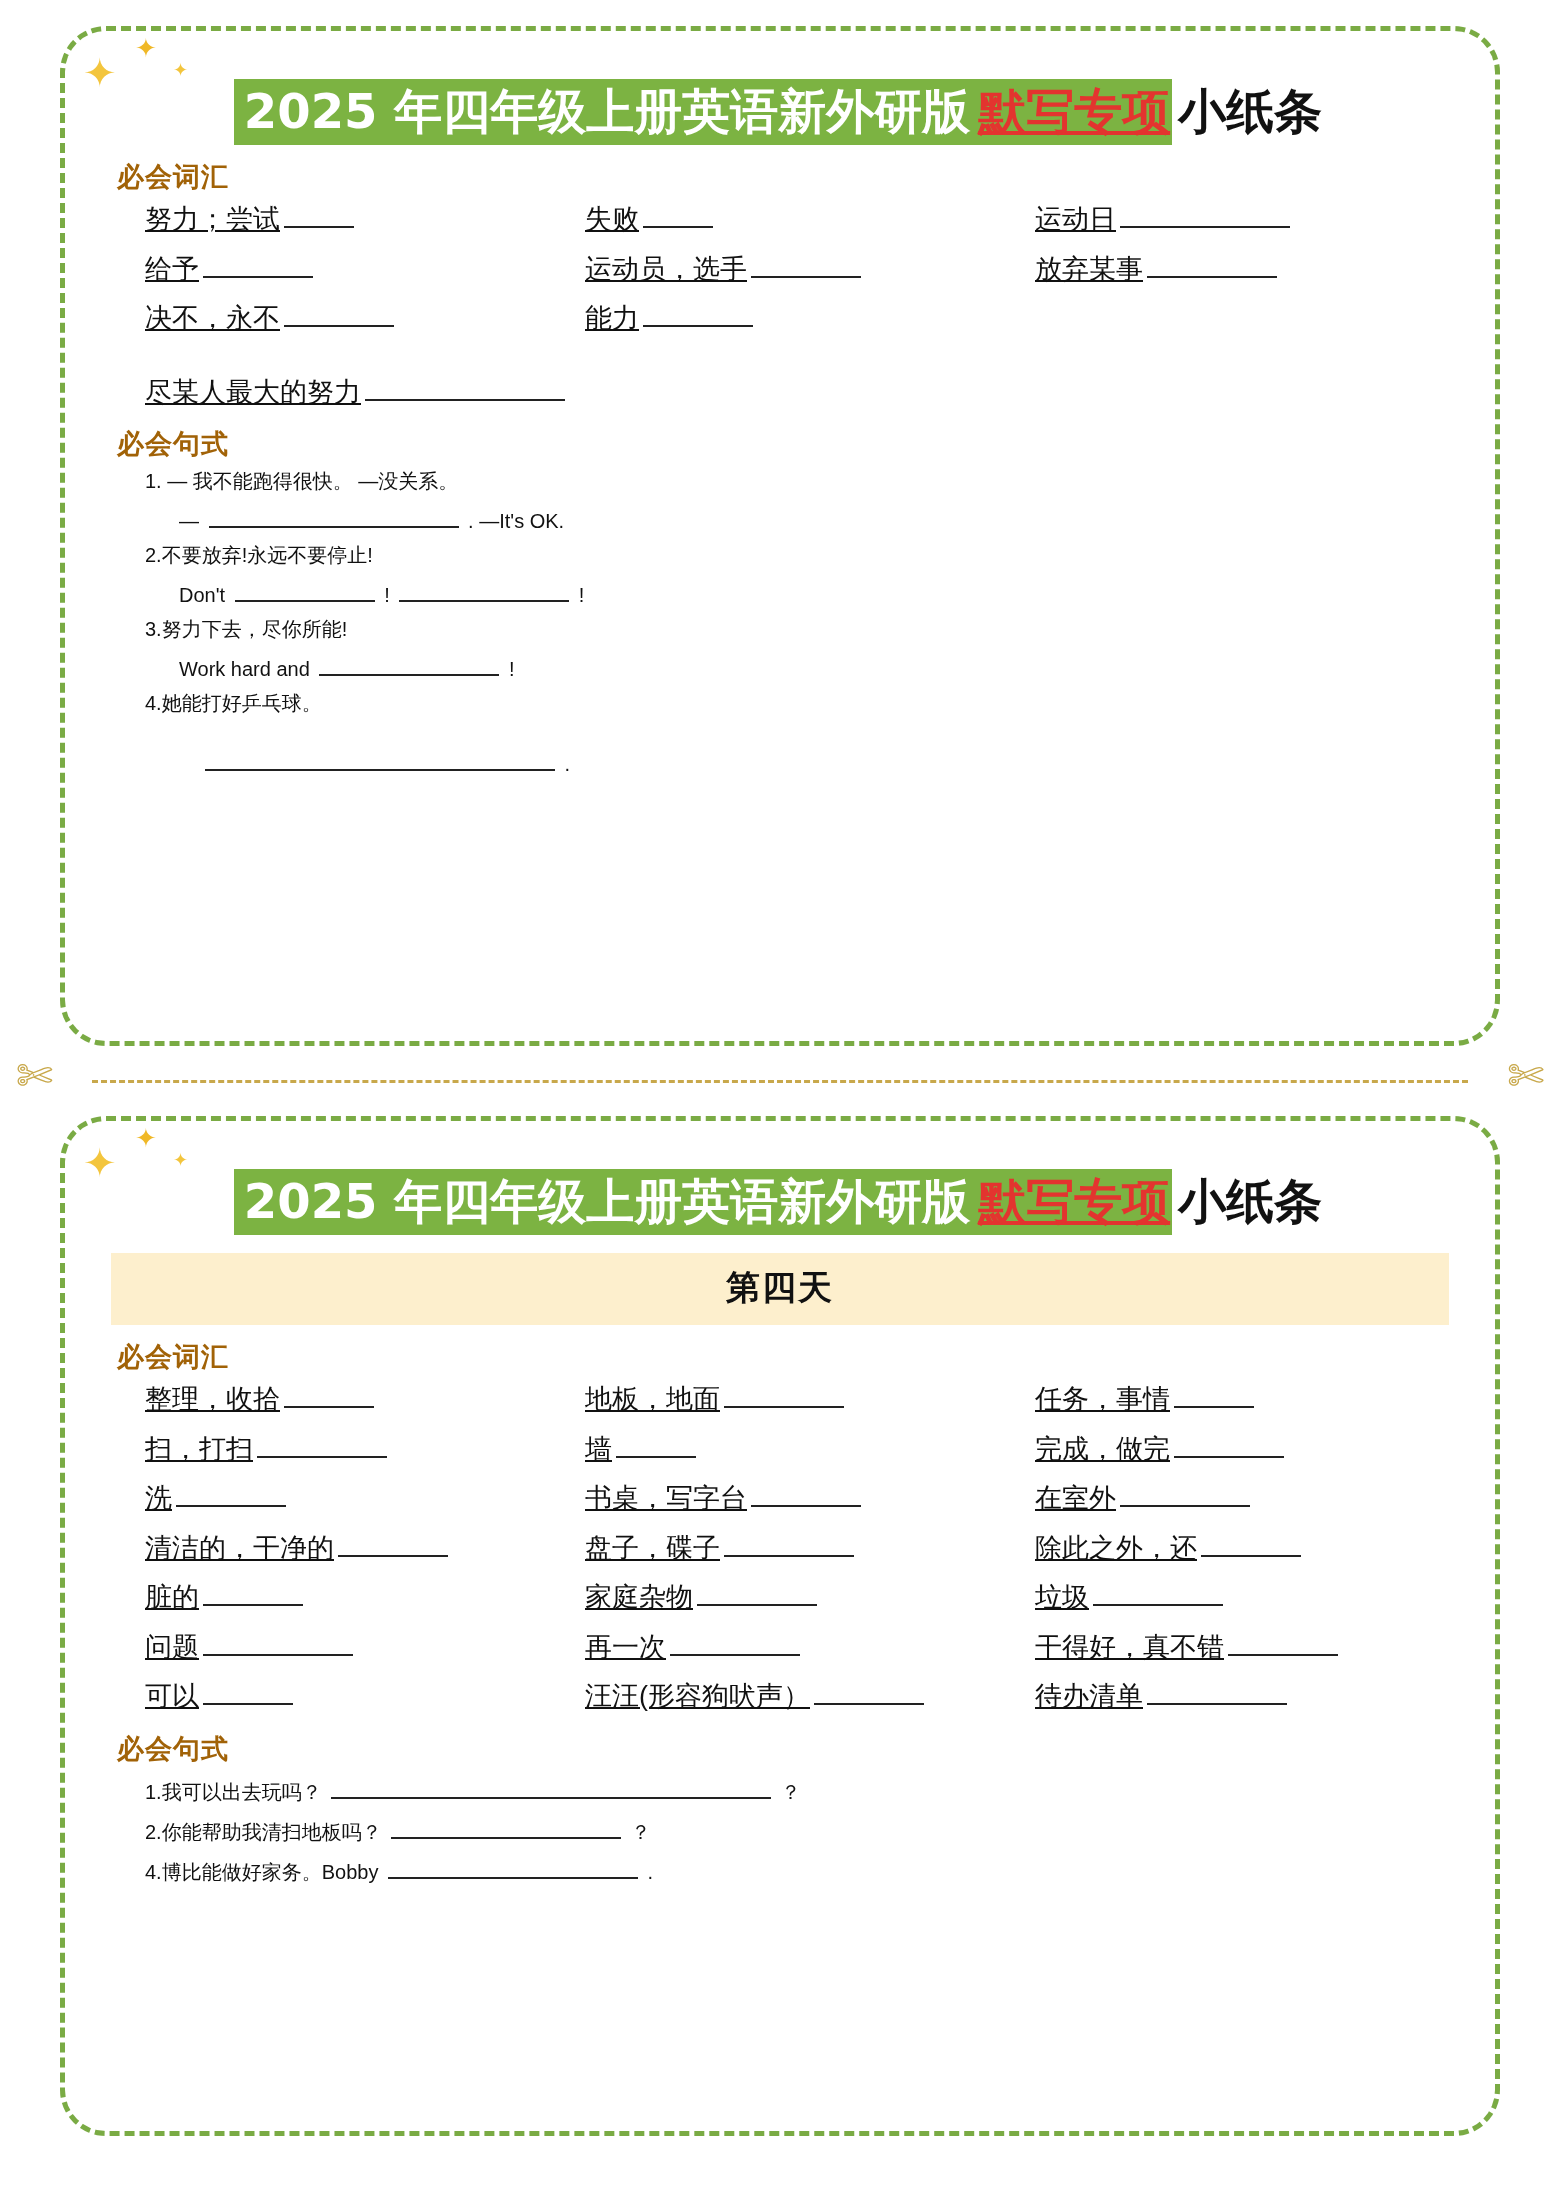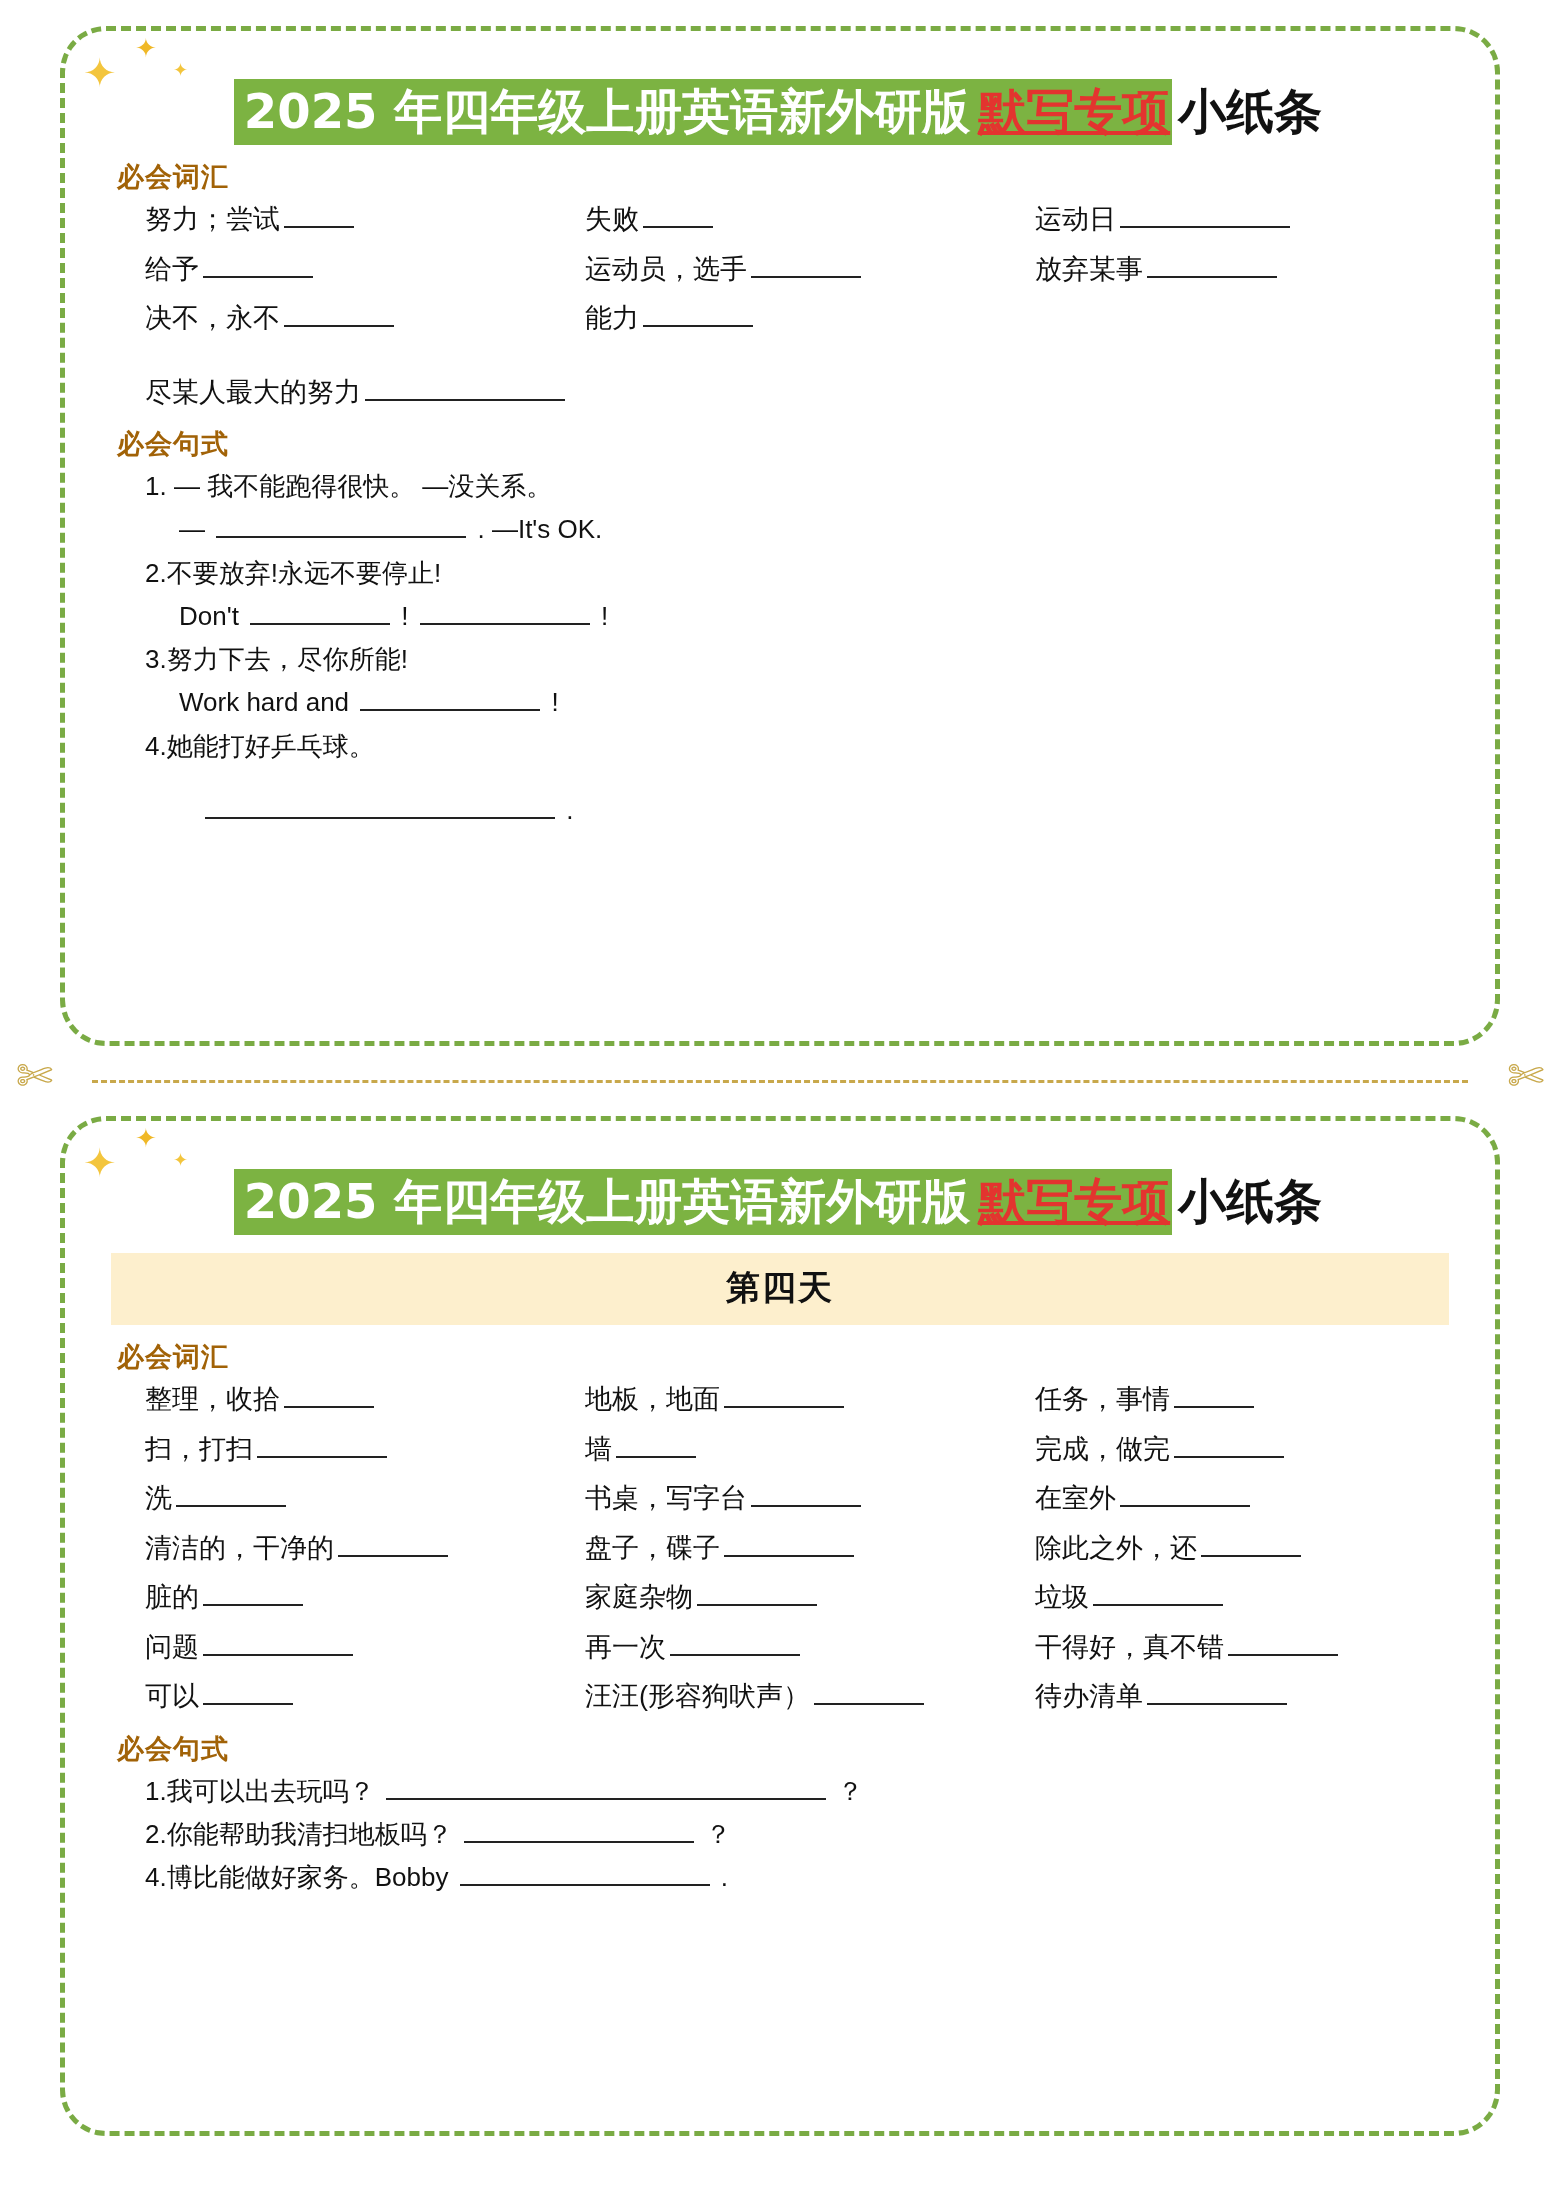--- a/index.html
+++ b/index.html
@@ -96,34 +96,34 @@
   }
 
   .vocab-grid {
     display: grid;
     grid-template-columns: 440px 450px 1fr;
     row-gap: 9px;
     padding-left: 34px;
     font-size: 27px;
     line-height: 1.5;
   }
-  .vocab-grid .cell { white-space: nowrap; }
+  .vocab-grid .cell { white-space: nowrap; text-decoration: underline; }
   .vocab-wide { grid-column: 1 / span 3; margin-top: 24px; }
 
   .blank {
     display: inline-block;
     border-bottom: 2px solid #222;
     vertical-align: baseline;
     height: 26px;
     margin: 0 4px;
   }
 
   .sent-list {
     padding-left: 34px;
-    font-size: 26px;
+    font-size: 20px;
     line-height: 1.55;
   }
   .sent-list .line { white-space: nowrap; margin-bottom: 3px; }
   .sent-list .indent { padding-left: 34px; }
   .sent-list .indent2 { padding-left: 56px; }
 
   
   .divider {
     position: relative;
     height: 70px;

